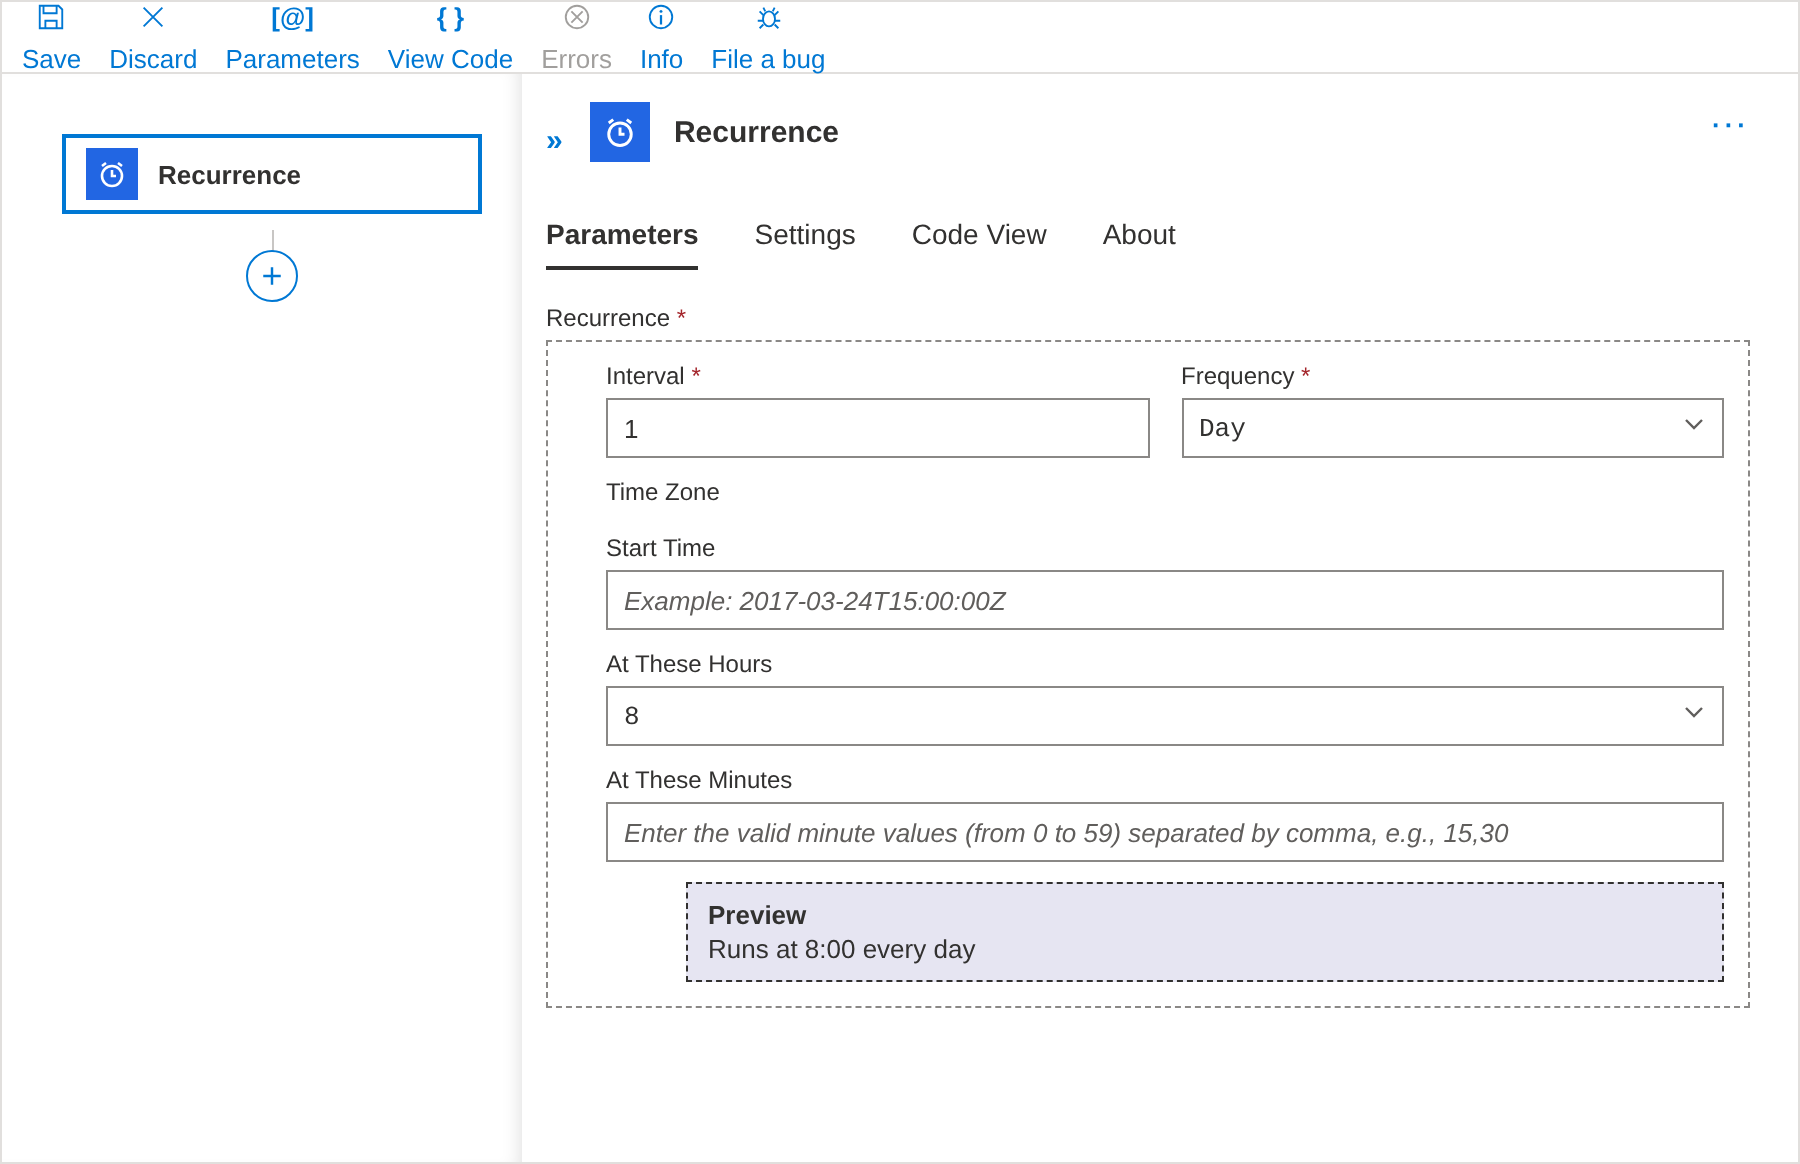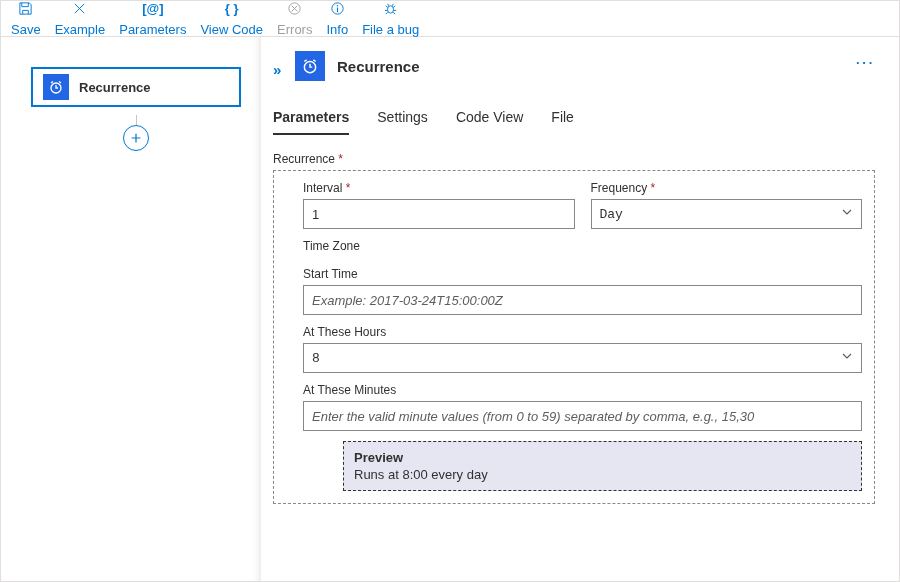--- a/index.html
+++ b/index.html
@@ -176,21 +176,21 @@
         </svg>
     </span>
     <span>Save</span>
   </div>
   <div class="tb-item">
     <span class="ic">
       <svg viewBox="0 0 16 16" width="15" height="15">
           <path stroke="#0078d4" stroke-width="1" d="M3 3l10 10M13 3L3 13"></path>
         </svg>
     </span>
-    <span>Example</span>
+    <span>Discard</span>
   </div>
   <div class="tb-item">
     <span class="ic" style="color:#0078d4;font-weight:600;">[@]</span>
     <span>Parameters</span>
   </div>
   <div class="tb-item">
     <span class="ic" style="color:#0078d4;font-weight:600;">{ }</span>
     <span>View Code</span>
   </div>
   <div class="tb-item disabled">
@@ -255,21 +255,21 @@
       </span>
       <span class="panel-title">Recurrence</span>
     </span>
     <span class="more">···</span>
 
     
     <div class="tabs">
       <div class="tab active">Parameters</div>
       <div class="tab">Settings</div>
       <div class="tab">Code View</div>
-      <div class="tab">File</div>
+      <div class="tab">About</div>
     </div>
 
     <div class="section-lbl req">Recurrence</div>
 
     <div class="dashed-box">
 
       <div class="row">
         <div class="field">
           <span class="field-lbl req">Interval</span>
           <div class="control">

